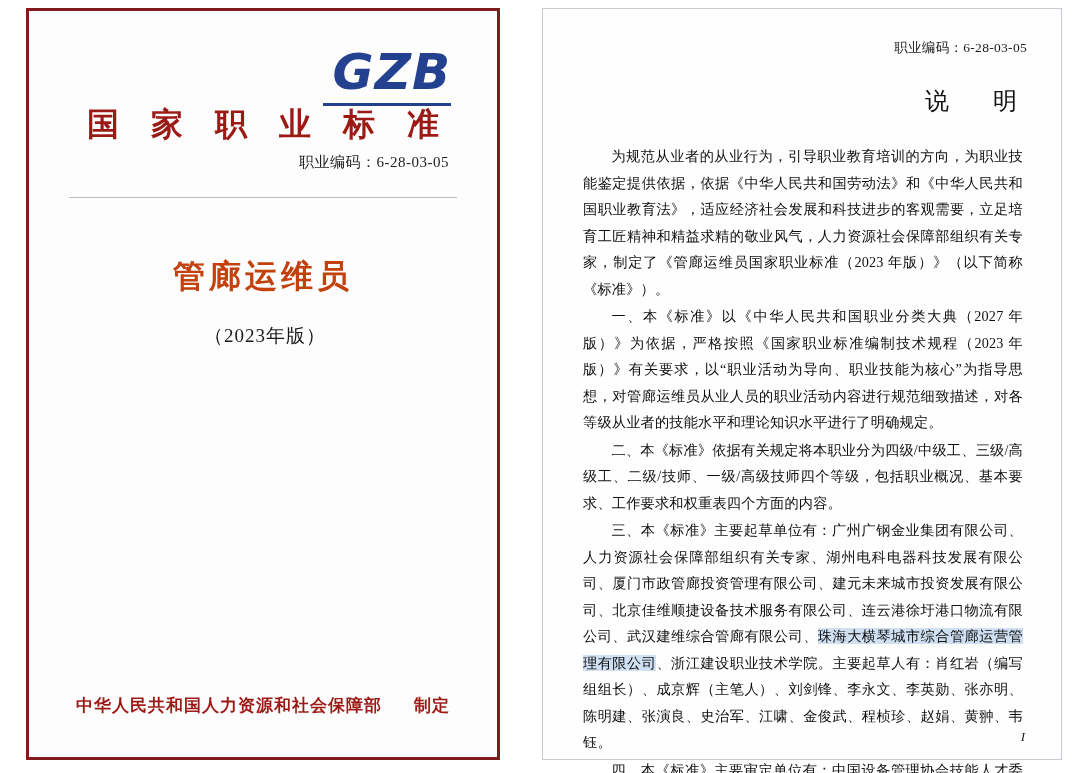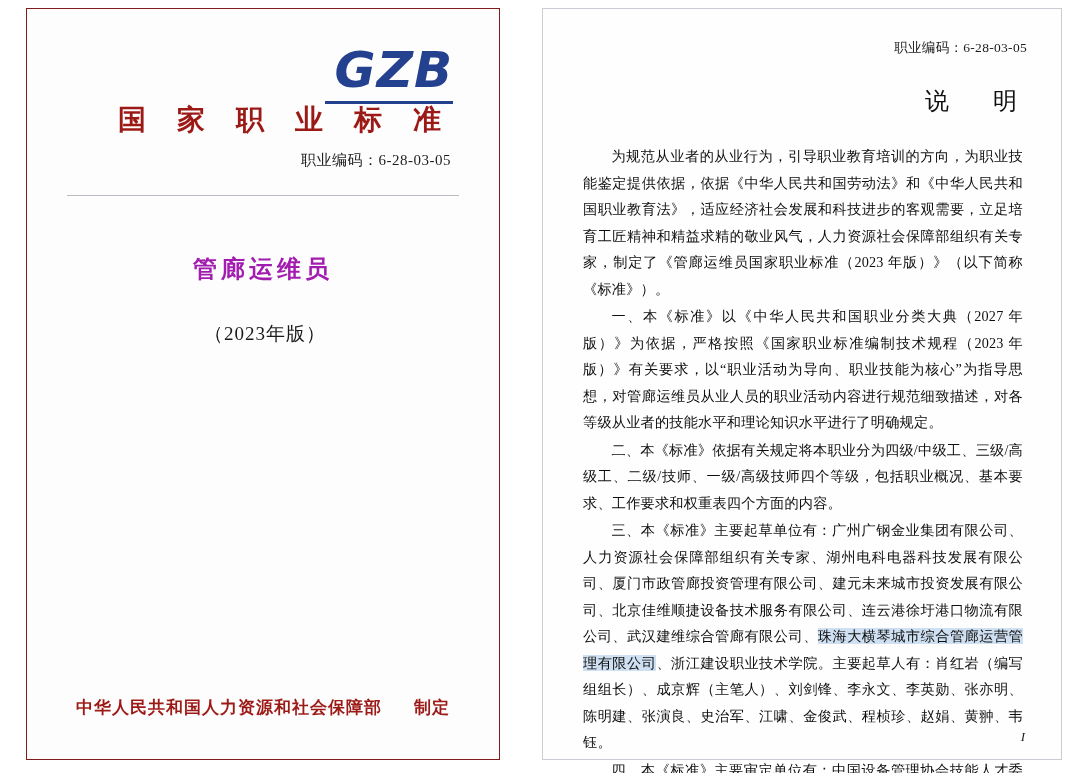--- a/index.html
+++ b/index.html
@@ -28,21 +28,21 @@
     height: 773px;
     background: #ffffff;
     box-sizing: border-box;
   }
   .cover-inner {
     position: absolute;
     left: 26px;
     top: 8px;
     width: 474px;
     height: 752px;
-    border: 1px solid #7f1d1d;
+    border: 3px solid #7f1d1d;
     background: #fdfdfd;
     box-sizing: border-box;
   }
   .gzb-logo {
     position: absolute;
     right: 46px;
     top: 36px;
     font-family: "DejaVu Sans", "Liberation Sans", sans-serif;
     font-size: 50px;
     font-weight: 700;
@@ -59,21 +59,21 @@
     height: 3px;
     background: #23418f;
   }
   .cover-title {
     position: absolute;
     left: 0;
     right: 46px;
     top: 92px;
     text-align: right;
     font-family: "Liberation Serif", "DejaVu Serif", serif;
-    font-size: 28px;
+    font-size: 32px;
     font-weight: 700;
     letter-spacing: 12px;
     color: #9c1a16;
   }
   .cover-code {
     position: absolute;
     left: 0;
     right: 48px;
     top: 142px;
     text-align: right;
@@ -88,24 +88,24 @@
     top: 186px;
     height: 1px;
     background: #b9bcc3;
   }
   .cover-occupation {
     position: absolute;
     left: 0;
     right: 0;
     top: 244px;
     text-align: center;
-    font-size: 24px;
+    font-size: 32px;
     font-weight: 700;
     letter-spacing: 4px;
-    color: #a21caf;
+    color: #c2410c;
   }
   .cover-edition {
     position: absolute;
     left: 4px;
     right: 0;
     top: 312px;
     text-align: center;
     font-size: 19px;
     color: #1a1a1a;
     letter-spacing: 1px;

